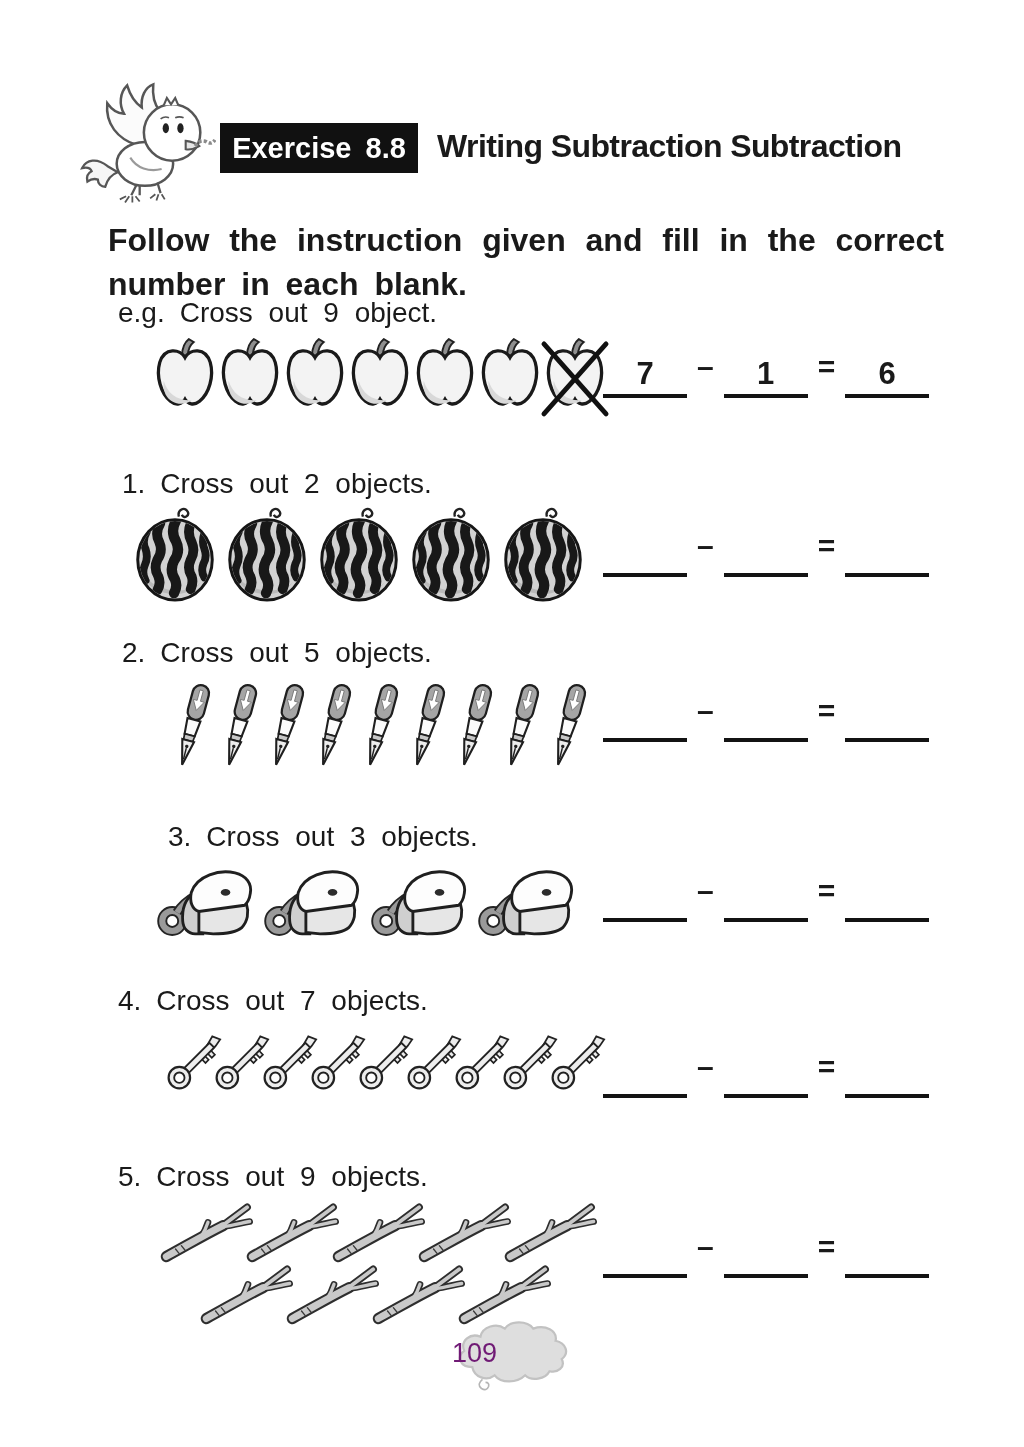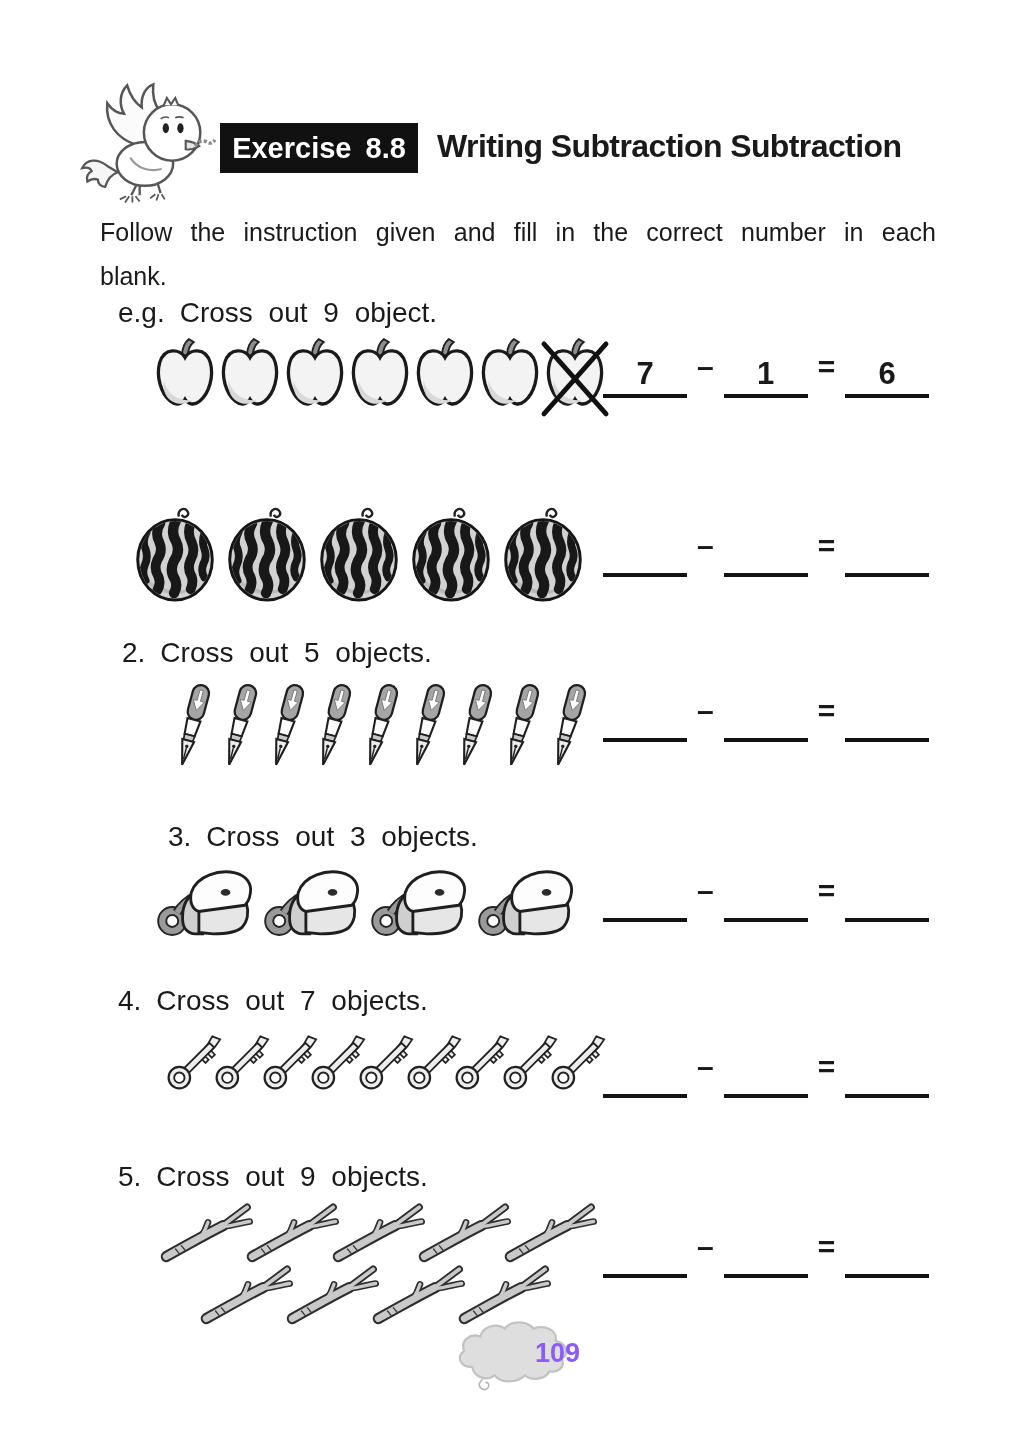--- a/index.html
+++ b/index.html
@@ -4,21 +4,21 @@
 <style>
   html,body{margin:0;padding:0;background:#fff;}
   body{width:1024px;height:1447px;position:relative;font-family:"Liberation Sans",sans-serif;color:#1a1a1a;overflow:hidden;}
   .page{position:absolute;left:0;top:0;width:904px;height:1447px;background:#ffffff;}
 
   
   .bird{position:absolute;left:78px;top:80px;width:138px;height:128px;}
   .badge{position:absolute;left:220px;top:123px;width:198px;height:50px;background:#111111;color:#ffffff;
          display:flex;align-items:center;justify-content:center;font-weight:700;font-size:29px;letter-spacing:0;word-spacing:6px;}
   .title{position:absolute;left:437px;top:128px;font-size:32px;font-weight:700;letter-spacing:-0.6px;white-space:nowrap;margin:0;}
-  .instructions{position:absolute;left:96px;top:206px;width:836px;margin:4px;font-size:25px;font-weight:400;
+  .instructions{position:absolute;left:96px;top:206px;width:836px;margin:12px;font-size:32px;font-weight:700;
                 line-height:44px;word-spacing:7px;text-align:justify;}
 
   
   .prompt{position:absolute;font-size:28px;word-spacing:8px;white-space:nowrap;}
   .prompt .pnum{display:inline-block;margin-right:15px;text-align:center;}
   .eg-prompt{left:118px;top:297px;}
   .p1-prompt{left:122px;top:468px;}
   .p2-prompt{left:122px;top:637px;}
   .p3-prompt{left:124px;top:821px;margin-left:44px;}
   .p4-prompt{left:118px;top:985px;}
@@ -49,21 +49,21 @@
   .op{font-weight:700;font-size:30px;padding:0 10px 14px 10px;}
   .eg-equation{top:346px;}
   .p1-equation{top:525px;}
   .p2-equation{top:690px;}
   .p3-equation{top:870px;}
   .p4-equation{top:1046px;}
   .p5-equation{top:1226px;}
 
   
   .cloud{position:absolute;left:452px;top:1314px;width:128px;height:84px;}
-  .pagenum{position:absolute;left:452px;top:1338px;width:128px;text-align:right;font-size:27px;color:#8b5cf6;font-weight:700;}
+  .pagenum{position:absolute;left:452px;top:1338px;width:128px;text-align:left;font-size:27px;color:#701a75;font-weight:400;}
 </style>
 </head>
 <body>
 
 <div class="page">
 
   <svg class="bird" viewBox="0 0 132 122">
     <path d="M28 82 C18 74 8 76 4 84 C9 83 12 84 13 87 C9 89 8 93 9 97 C13 94 16 94 19 95 C19 99 22 102 26 102 C28 95 32 90 38 88 Z" fill="#f6f6f6" stroke="#565656" stroke-width="2.2"></path>
     <path d="M56 62 C38 56 26 42 28 22 C33 29 38 32 44 32 C39 23 40 12 47 5 C50 15 55 22 61 26 C60 16 64 7 72 4 C71 14 73 23 78 29 C80 34 80 42 78 48 L72 60 Z" fill="#fbfbfb" stroke="#565656" stroke-width="2.4"></path>
     <ellipse cx="64" cy="80" rx="27" ry="21" fill="#ffffff" stroke="#565656" stroke-width="2.4"></ellipse>
@@ -136,20 +136,23 @@
     <span class="op">–</span>
     <span class="blank">
         <span>1</span>
       </span>
     <span class="op">=</span>
     <span class="blank">
         <span>6</span>
       </span>
   </div>
 
+  <div class="prompt p1-prompt">
+    <span class="pnum">1.</span><span>Cross out 2 objects.</span>
+  </div>
   <div class="objects p1-objects">
       <div class="obj-row">
         <svg class="obj obj-watermelon" viewBox="0 0 84 104">
           <path d="M46 17 c-2 -7 6 -11 9 -5 c2 4 -4 8 -6 3" fill="none" stroke="#222" stroke-width="2.4"></path>
           <ellipse cx="42" cy="61" rx="38" ry="41" fill="#d2d2d2" stroke="#161616" stroke-width="3"></ellipse>
           <path d="M12 78 C22 93 54 98 68 84 C58 99 28 100 15 86 Z" fill="#b9b9b9"></path>
           <clipPath id="wmclip">
             <ellipse cx="42" cy="61" rx="36.5" ry="39.5"></ellipse>
           </clipPath>
           <g clip-path="url(#wmclip)" stroke="#181818" fill="none" stroke-linecap="round">

